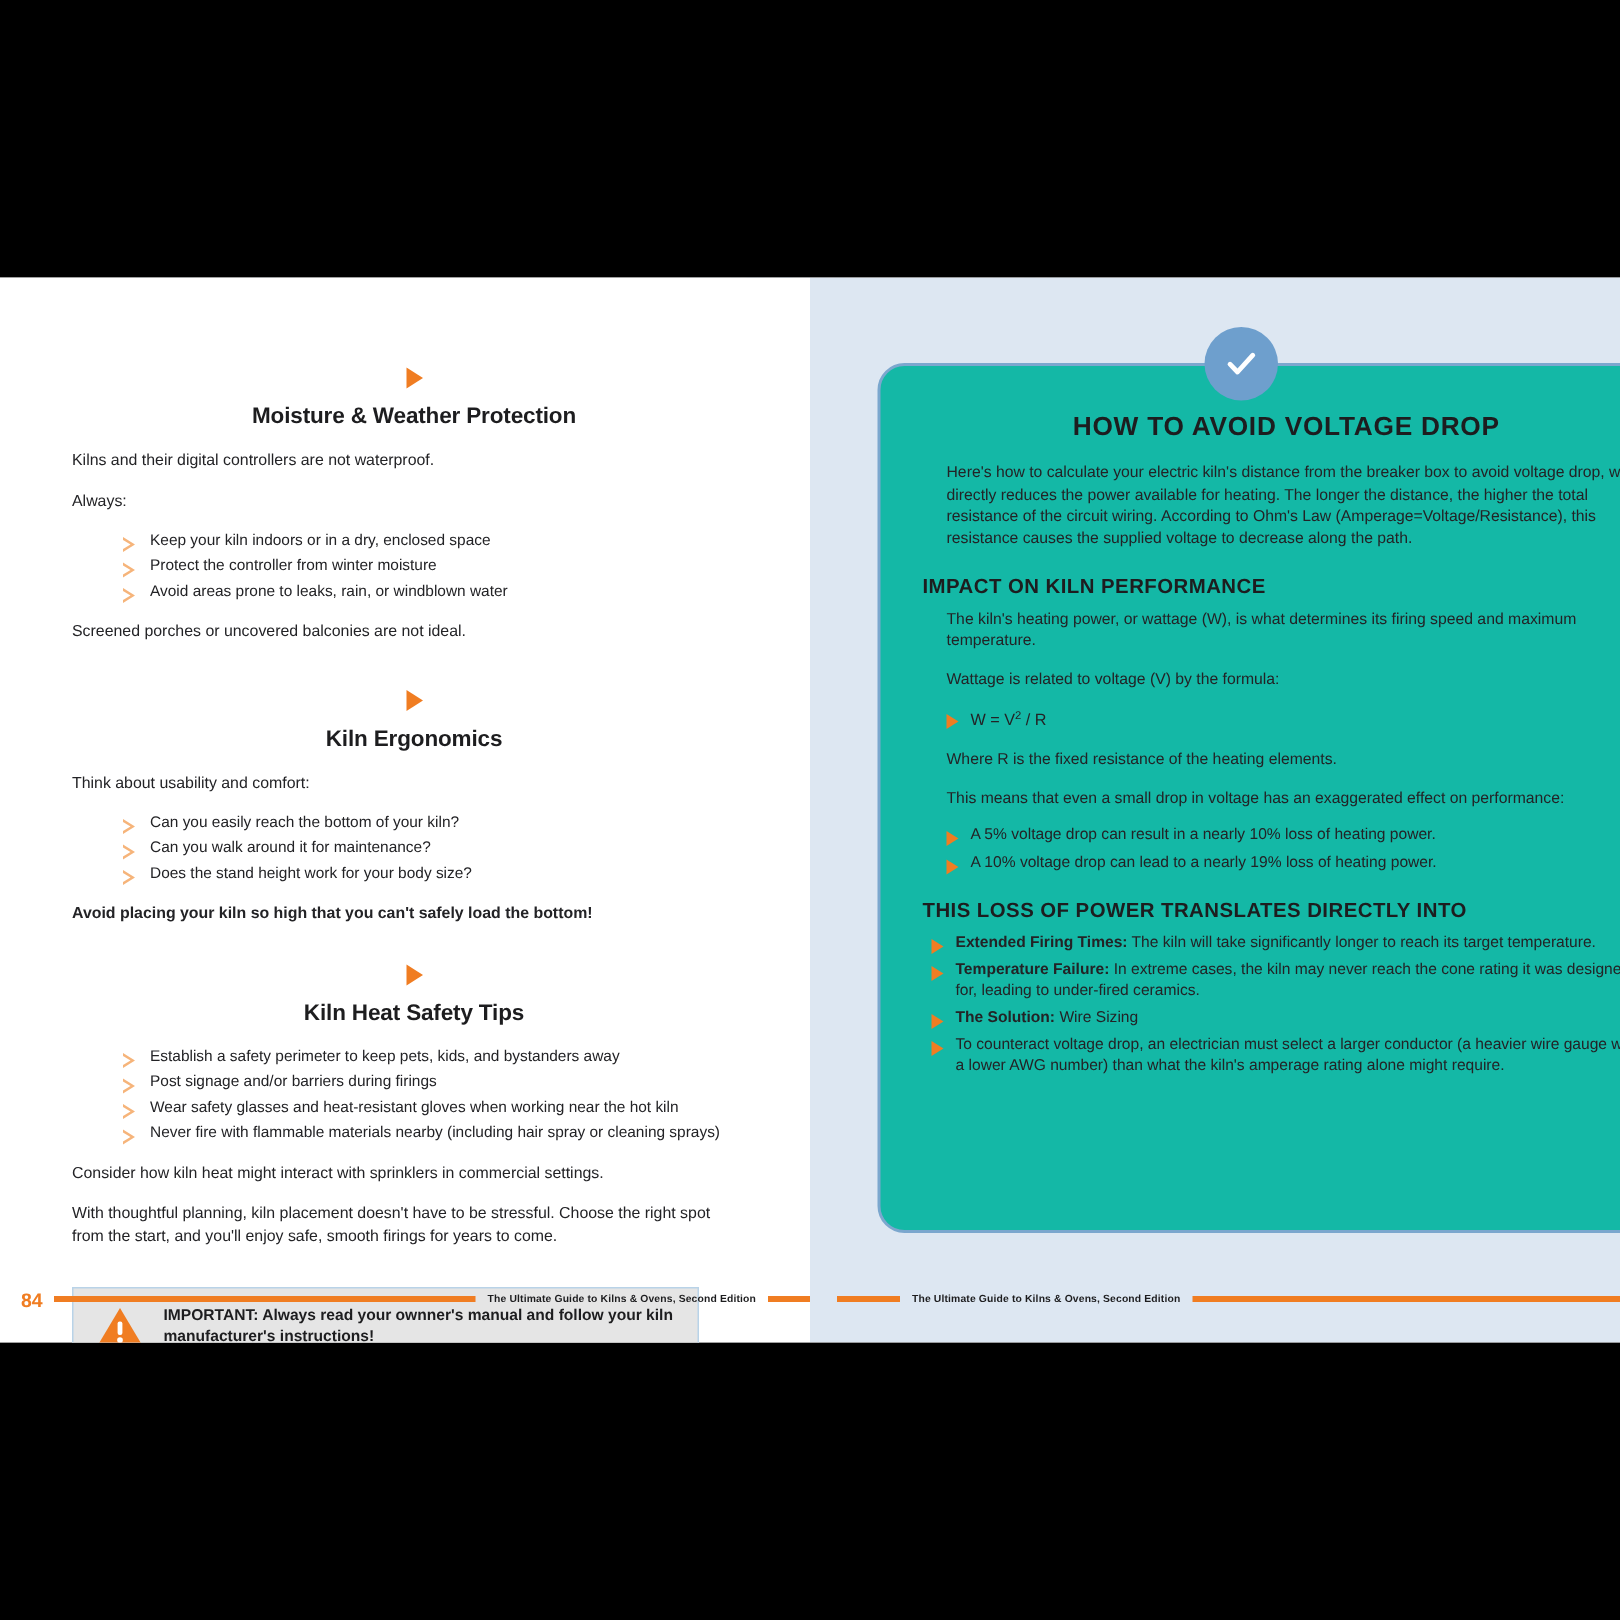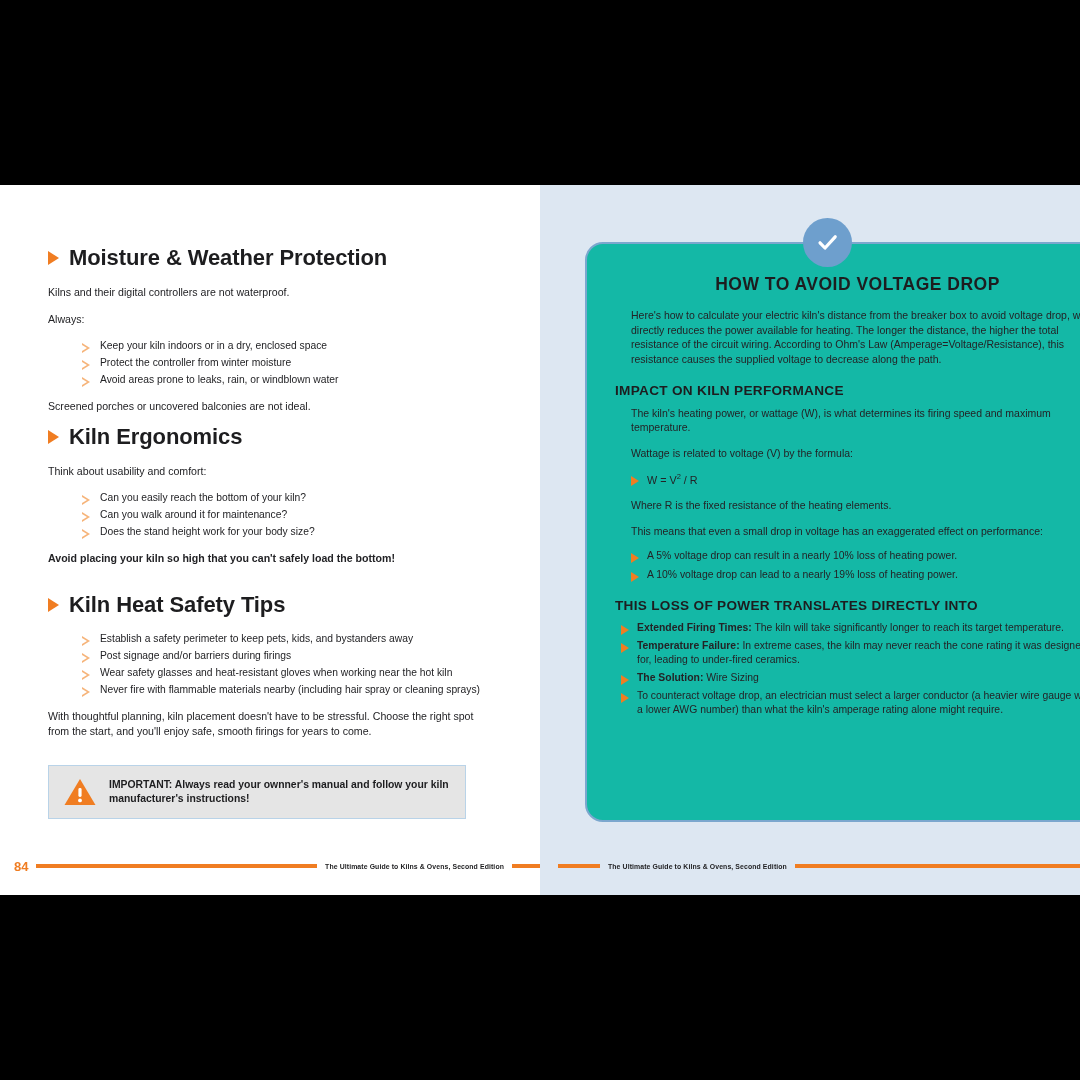--- a/index.html
+++ b/index.html
@@ -31,22 +31,23 @@
     position:relative;width:540px;height:710px;background:#fff;
     box-sizing:border-box;padding:60px 48px 0 48px;z-index:10;
   }
   .page-right{
     position:relative;width:540px;height:710px;background:#dde7f2;
     box-sizing:border-box;z-index:10;
   }
 
   h2.sec{
     display:flex;align-items:center;gap:10px;
-    font-size:22px;font-weight:700;color:#1d1d1f;margin:0 0 14px 0;
+    font-size:15px;font-weight:700;color:#1d1d1f;margin:0 0 14px 12px;
     letter-spacing:-.1px;
+    flex-direction:column;
   }
   .tri-solid{
     width:0;height:0;border-left:11px solid #f07d22;
     border-top:7px solid transparent;border-bottom:7px solid transparent;
     flex:0 0 auto;
   }
   .tri-small{
     width:0;height:0;border-left:8px solid #f07d22;
     border-top:5px solid transparent;border-bottom:5px solid transparent;
     flex:0 0 auto;margin-top:4px;
@@ -146,21 +147,21 @@
         </li>
       <li>
           <span class="tri-hollow"></span>
           <span>Protect the controller from winter moisture</span>
         </li>
       <li>
           <span class="tri-hollow"></span>
           <span>Avoid areas prone to leaks, rain, or windblown water</span>
         </li>
     </ul>
-    <p class="body" style="margin-bottom:10px">Screened porches or uncovered balconies are not ideal.</p>
+    <p class="body" style="margin-bottom:31px">Screened porches or uncovered balconies are not ideal.</p>
 
     <h2 class="sec">
       <span class="tri-solid"></span>
       <span>Kiln Ergonomics</span>
     </h2>
     <p class="body">Think about usability and comfort:</p>
     <ul class="sub">
       <li>
           <span class="tri-hollow"></span>
           <span>Can you easily reach the bottom of your kiln?</span>
@@ -191,20 +192,21 @@
         </li>
       <li>
           <span class="tri-hollow"></span>
           <span>Wear safety glasses and heat-resistant gloves when working near the hot kiln</span>
         </li>
       <li>
           <span class="tri-hollow"></span>
           <span>Never fire with flammable materials nearby (including hair spray or cleaning sprays)</span>
         </li>
     </ul>
+    <p class="body">Consider how kiln heat might interact with sprinklers in commercial settings.</p>
     <p class="body">With thoughtful planning, kiln placement doesn't have to be stressful. Choose the right spot from the start, and you'll enjoy safe, smooth firings for years to come.</p>
 
     <div class="imp-box">
       <span class="warn-ico">
         <svg width="34" height="30" viewBox="0 0 34 30">
           <path d="M17 2 L32.5 28 L1.5 28 Z" fill="#f07d22"></path>
           <rect x="15.4" y="11" width="3.2" height="9" rx="1.4" fill="#fff"></rect>
           <circle cx="17" cy="23.4" r="1.9" fill="#fff"></circle>
         </svg>
       </span>

